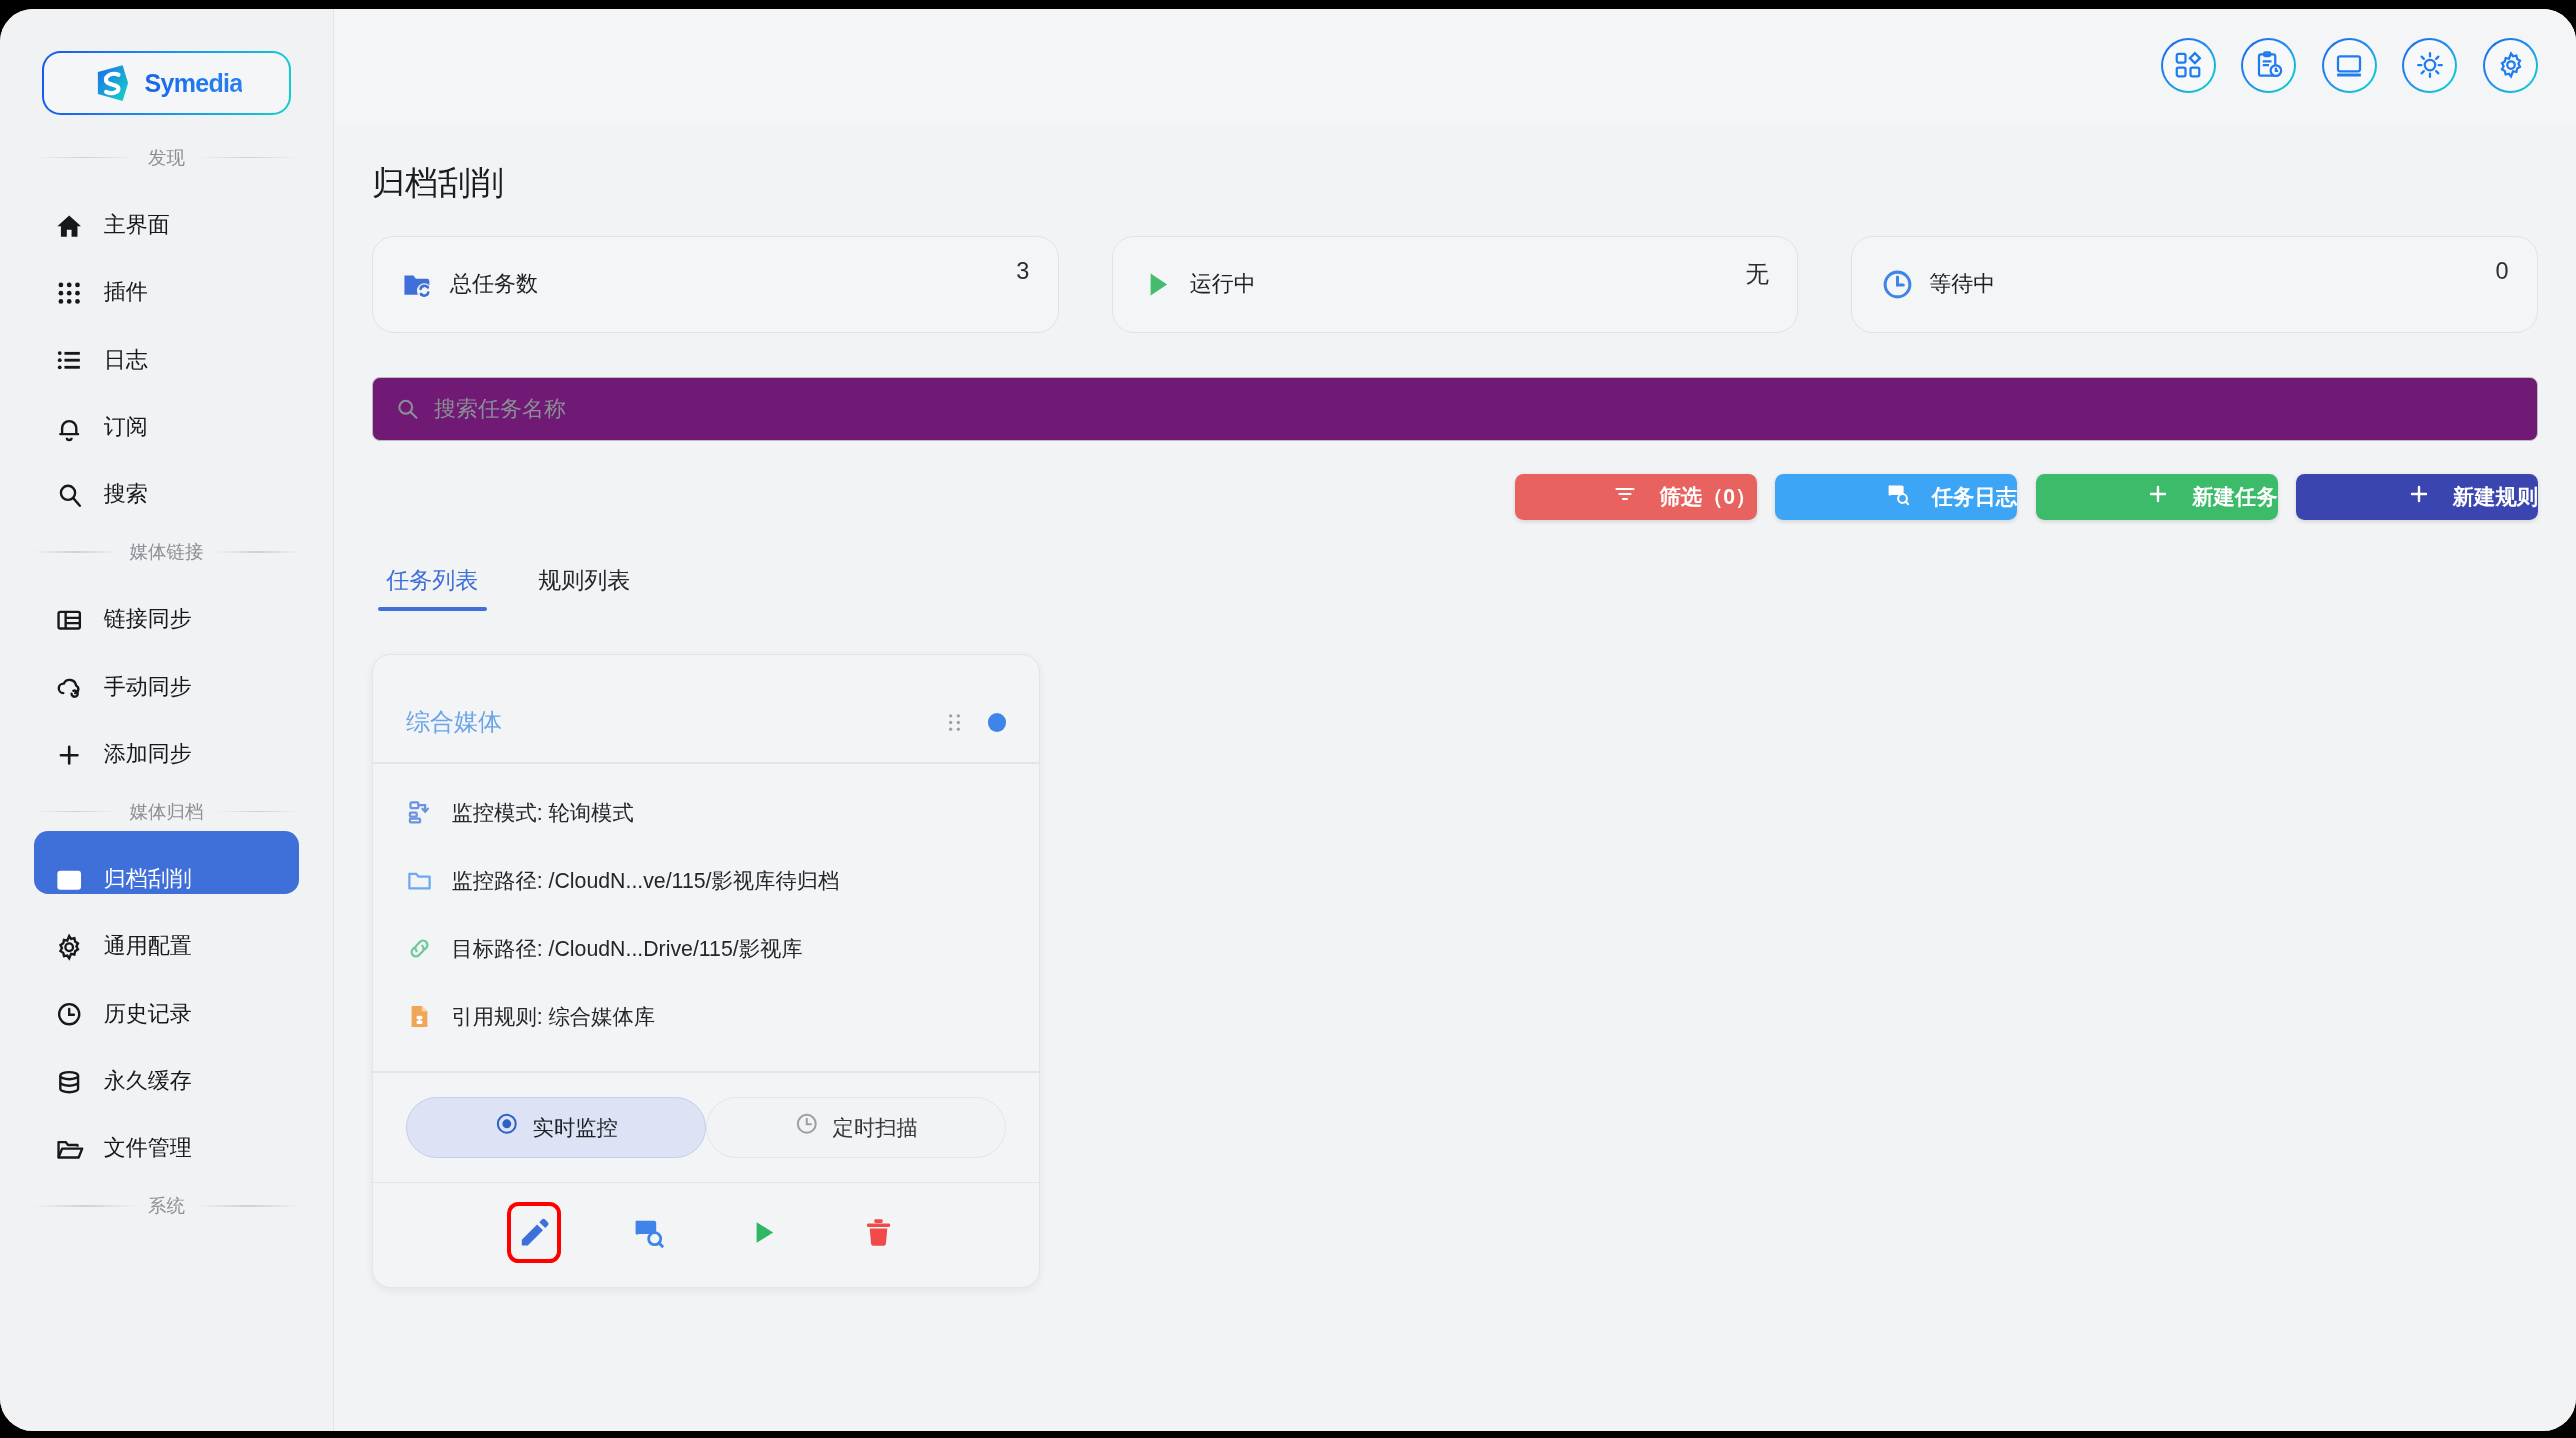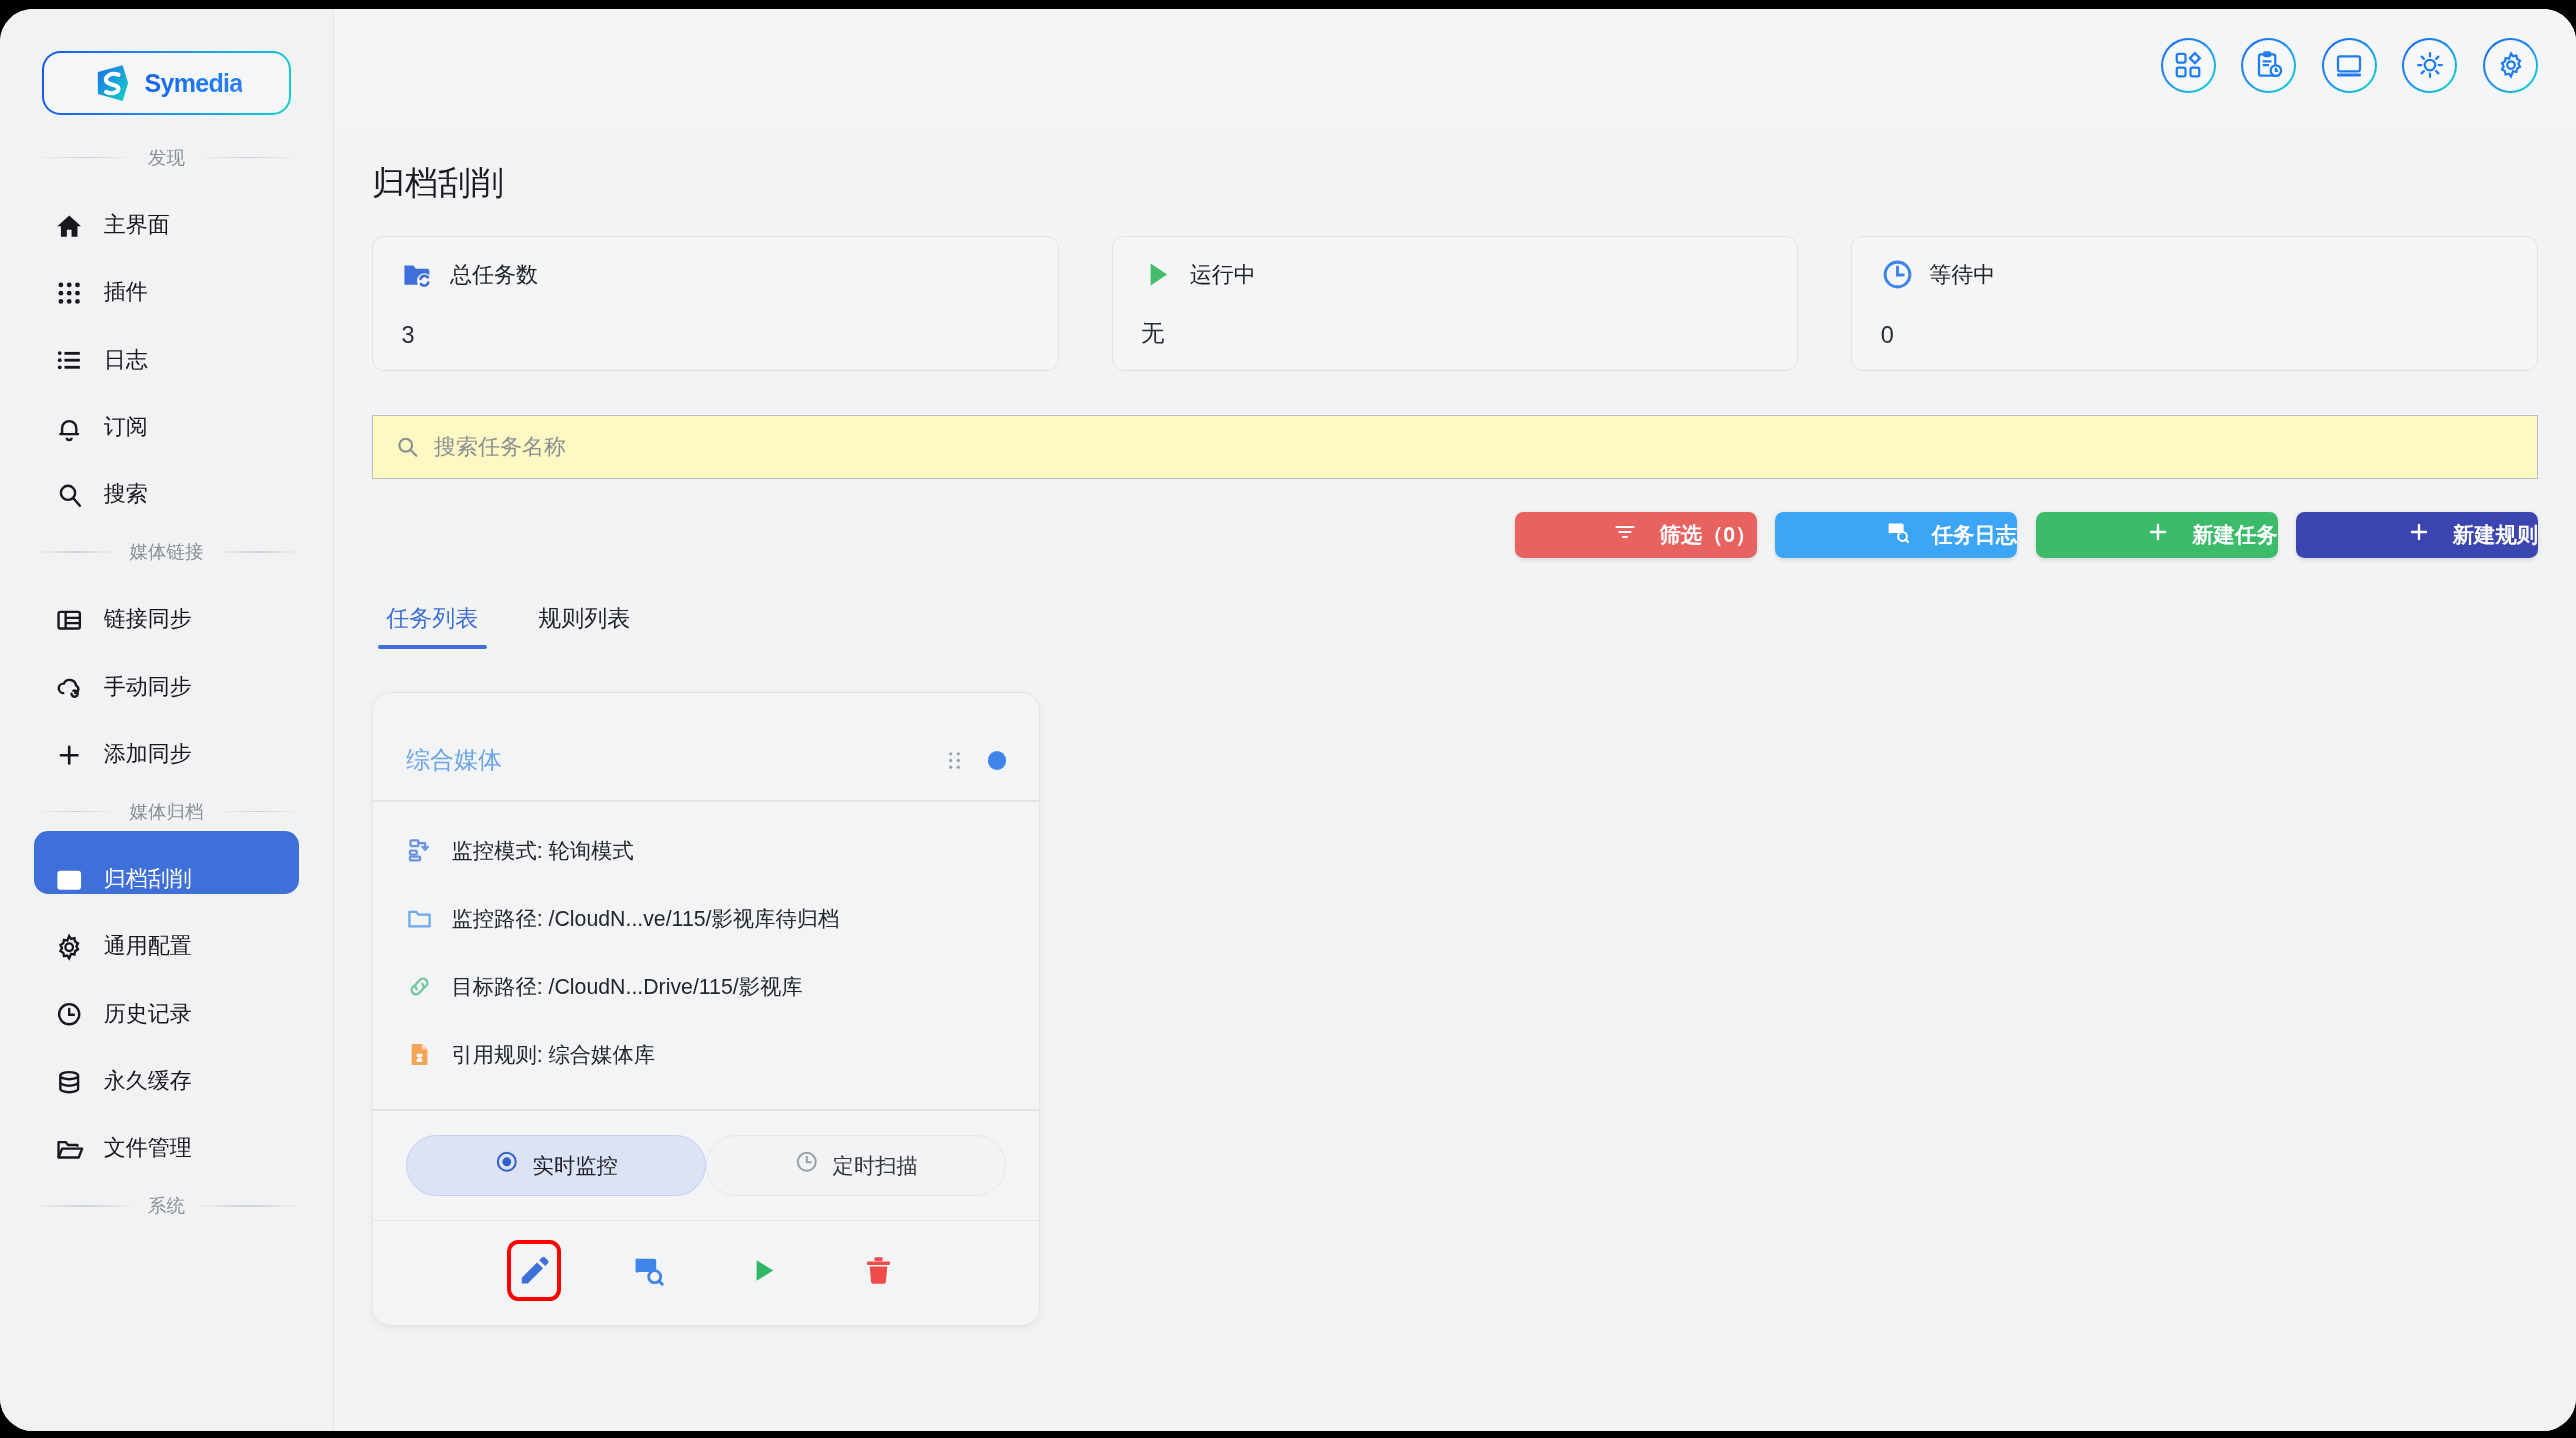--- a/index.html
+++ b/index.html
@@ -87,38 +87,38 @@
     display: flex; align-items: center; justify-content: center;
     cursor: pointer;
   }
   .circ-btn svg { width: 30px; height: 30px; }
 
   .content { padding: 21.3px 38px 0 38px; }
   .page-title { font-size: 33px; color: #1a1c20; font-weight: 400; margin: 17px 0 30px 0; }
 
   .stats { display: flex; gap: 53px; }
   .stat-card {
-    flex: 1 1 0; height: 135px;
+    flex: 1 1 0; height: 97px;
     background: #f4f5f6;
     border: 1.4px solid #e0e2e4;
-    border-radius: 12px;
+    border-radius: 22px;
     padding: 21.3px 28.4px;
-    display: flex; flex-direction: column; justify-content: space-between;
+    display: flex; flex-direction: row; justify-content: space-between;
   }
   .stat-head { display: flex; align-items: center; gap: 15.6px; }
   .stat-head .si { width: 33px; height: 33px; flex:0 0 33px; display:flex;align-items:center;justify-content:center;}
   .stat-label { font-size: 22px; color: #1d2024; }
   .stat-value { font-size: 23.5px; color: #2a2d32; }
 
   .searchbar {
     margin-top: 44px;
     height: 64px;
     border: 1.4px solid #b9bcc0;
-    border-radius: 0;
-    background: #fef9c3;
+    border-radius: 8px;
+    background: #701a75;
     display: flex; align-items: center; gap: 14.2px;
     padding: 0 21.3px;
   }
   .searchbar .sic { width: 25.6px; height: 25.6px; flex:0 0 25.6px; }
   .search-ph { font-size: 22px; color: #8a8f95; }
 
   .actions { display: flex; justify-content: flex-end; gap: 18.5px; margin-top: 33px; }
   .act-btn {
     height: 46px; min-width: 242px;
     border: none; border-radius: 8.5px;

